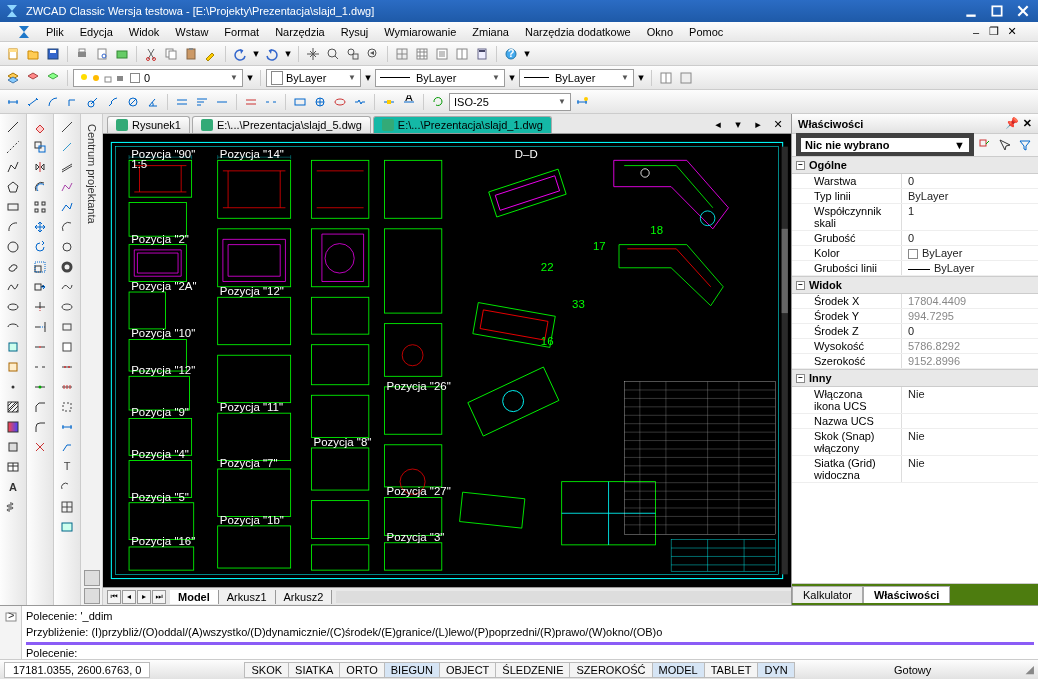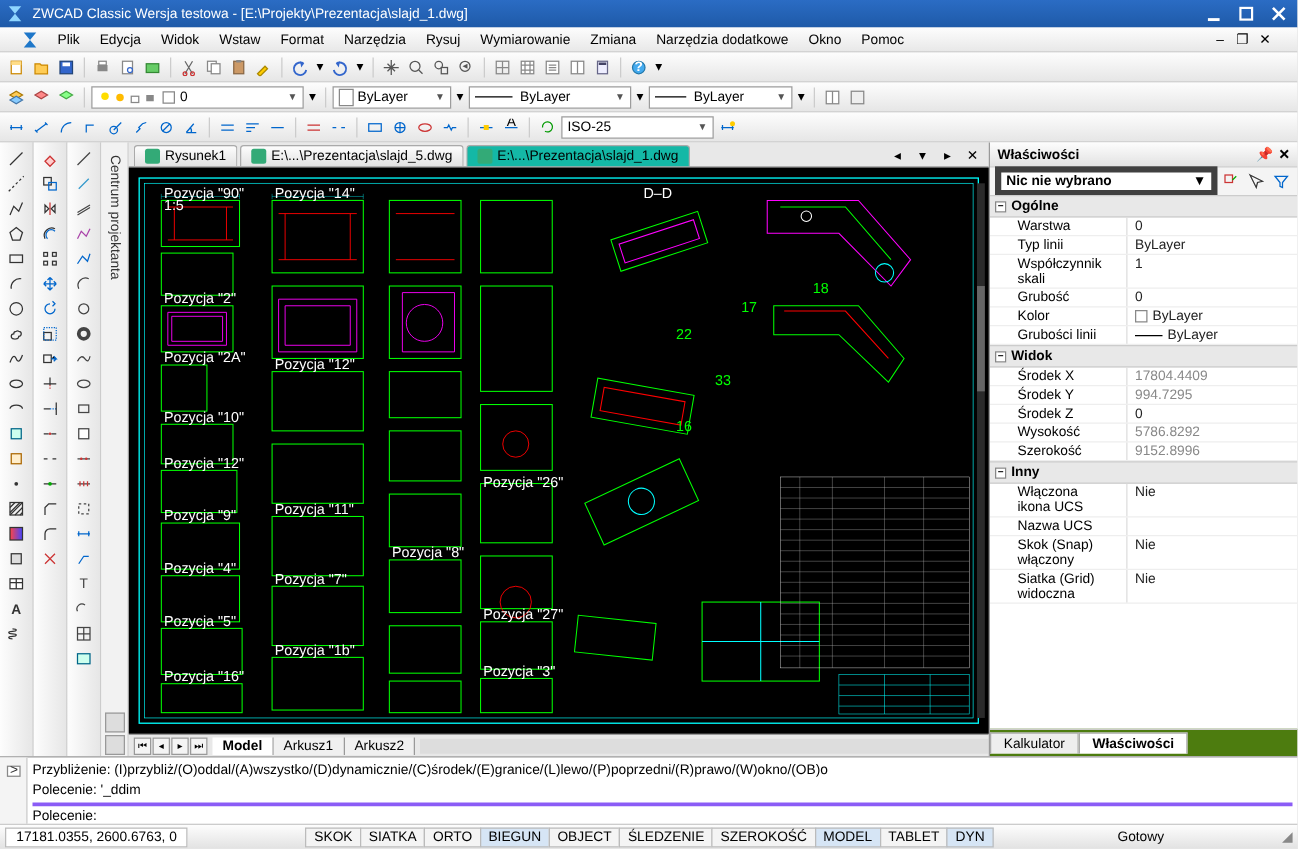--- a/index.html
+++ b/index.html
@@ -1084,22 +1084,22 @@
 </div>
 
 <div class="cmdarea">
   <div class="cmdicon">
     <svg width="14" height="14" viewBox="0 0 14 14">
         <rect x="2" y="3" width="10" height="8" fill="#fff" stroke="#888"></rect>
         <text x="4" y="9" font-size="7" fill="#333">&gt;</text>
       </svg>
   </div>
   <div class="cmdtext">
+    <div class="line">Polecenie: '_ddim</div>
     <div class="line">Przybliżenie:  (I)przybliż/(O)oddal/(A)wszystko/(D)dynamicznie/(C)środek/(E)granice/(L)lewo/(P)poprzedni/(R)prawo/(W)okno/(OB)o</div>
-    <div class="line">Polecenie: '_ddim</div>
     <div class="inputline">
       <span>Polecenie:</span>
       <span style="flex:1"></span>
     </div>
   </div>
 </div>
 
 <div class="statusbar">
   <span class="coord">17181.0355, 2600.6763,  0</span>
   <span style="width:90px"></span>

